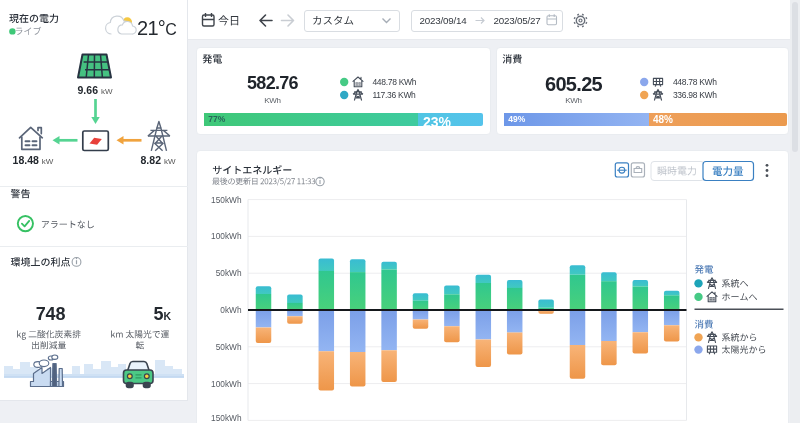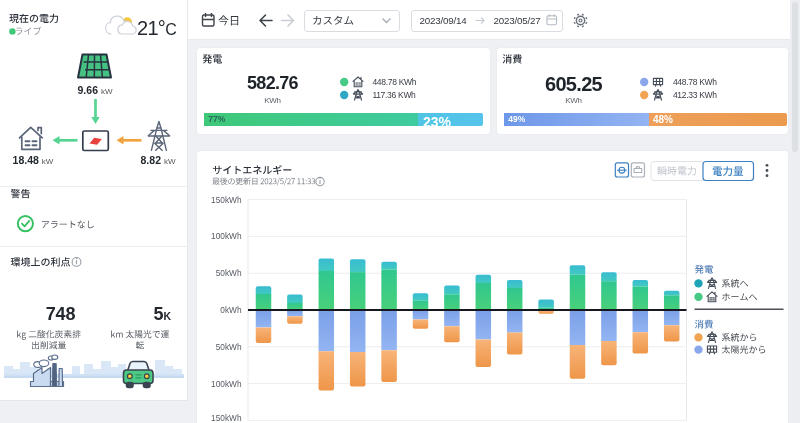--- a/index.html
+++ b/index.html
@@ -40,21 +40,21 @@
 <circle cx="76.5" cy="261.9" r="4.4" fill="none" stroke="#9aa1a9" stroke-width="1.1"></circle>
 <path d="M76.5 260.2 L76.5 264.2" stroke="#9aa1a9" stroke-width="1.2"></path>
     <circle cx="76.5" cy="258.5" r="0.7" fill="#9aa1a9"></circle>
 </svg>
 <div style="position:absolute;left:0;top:185.5px;width:188px;height:1px;background:#eaedf0"></div>
 <div style="position:absolute;left:0;top:245.5px;width:188px;height:1px;background:#eaedf0"></div>
 <div class="t" style="left:137px;top:16.9px;font-size:20px;letter-spacing:-0.7px">21°<span style="font-size:16px">C</span></div>
 <div class="t" style="left:60px;top:83.5px;width:70px;text-align:center;font-size:10.5px;font-weight:600">9.66 <span style="font-size:8px;font-weight:normal;color:#555">kW</span></div>
 <div class="t" style="left:3px;top:154px;width:60px;text-align:center;font-size:10.5px;font-weight:600">18.48 <span style="font-size:8px;font-weight:normal;color:#555">kW</span></div>
 <div class="t" style="left:128px;top:154px;width:60px;text-align:center;font-size:10.5px;font-weight:600">8.82 <span style="font-size:8px;font-weight:normal;color:#555">kW</span></div>
-<div class="t" style="left:30px;top:304px;width:61px;text-align:center;font-size:18px;font-weight:bold;letter-spacing:-0.2px">748</div>
+<div class="t" style="left:20px;top:304px;width:61px;text-align:center;font-size:18px;font-weight:bold;letter-spacing:-0.2px">748</div>
 <div class="t" style="left:110px;top:304px;width:61px;text-align:right;font-size:18px;font-weight:bold">5<span style="font-size:10.5px">K</span></div>
 <svg style="position:absolute;left:0;top:348px" width="188" height="45" viewBox="0 348 188 45">
 <rect x="4" y="366" width="9" height="11" fill="#d9e7f6"></rect>
 <rect x="13" y="369" width="7" height="8" fill="#d9e7f6"></rect>
 <rect x="20" y="362" width="10" height="15" fill="#d9e7f6"></rect>
 <rect x="30" y="367" width="8" height="10" fill="#d9e7f6"></rect>
 <rect x="84" y="364" width="9" height="13" fill="#d9e7f6"></rect>
 <rect x="93" y="369" width="8" height="8" fill="#d9e7f6"></rect>
 <rect x="101" y="361" width="10" height="16" fill="#d9e7f6"></rect>
 <rect x="111" y="367" width="7" height="10" fill="#d9e7f6"></rect>
@@ -153,21 +153,21 @@
     </g>
 <g stroke="#454d59" stroke-width="1.10" fill="none" stroke-linejoin="round" transform="translate(658.0 95.0) scale(1.00)">
       <path d="M-3.6 5.5 L-1.3 -3.2 L1.3 -3.2 L3.6 5.5"></path>
       <path d="M-5 -0.9 L5 -0.9 M-3.8 -3.2 L3.8 -3.2 M-5 -0.9 L-2 -3.2 M5 -0.9 L2 -3.2"></path>
       <path d="M-1.3 -3.2 L0 -5.6 L1.3 -3.2 M-2 0.8 L2 3 M2 0.8 L-2 3 M-2.6 3 L2.6 3"></path>
     </g>
 </svg>
 <div class="t" style="left:372.4px;top:77.3px;font-size:8.5px;letter-spacing:-0.3px;color:#383d45">448.78 KWh</div>
 <div class="t" style="left:372.4px;top:90.3px;font-size:8.5px;letter-spacing:-0.3px;color:#383d45">117.36 KWh</div>
 <div class="t" style="left:672.9px;top:77.3px;font-size:8.5px;letter-spacing:-0.3px;color:#383d45">448.78 KWh</div>
-<div class="t" style="left:672.9px;top:90.3px;font-size:8.5px;letter-spacing:-0.3px;color:#383d45">412.33 KWh</div>
+<div class="t" style="left:672.9px;top:90.3px;font-size:8.5px;letter-spacing:-0.3px;color:#383d45">336.98 KWh</div>
 <div style="position:absolute;left:203.5px;top:112.5px;width:279.5px;height:13px;border-radius:2px;overflow:hidden;background:linear-gradient(90deg,#41cbcb,#55c3eb)"></div>
 <div style="position:absolute;left:203.5px;top:112.5px;width:214.5px;height:13px;background:linear-gradient(90deg,#3fc878,#3ecb9f)"></div>
 <div class="t" style="left:208.3px;top:114.2px;font-size:8.5px;font-weight:bold;color:#27645a">77%</div>
 <div class="t" style="left:422.9px;top:114.2px;font-size:14px;font-weight:bold;color:#fff">23%</div>
 <div style="position:absolute;left:503.5px;top:112.5px;width:283px;height:13px;border-radius:2px;overflow:hidden;background:linear-gradient(90deg,#f1a566,#eb9a4e)"></div>
 <div style="position:absolute;left:503.5px;top:112.5px;width:145px;height:13px;background:linear-gradient(90deg,#6d97e8,#93b4f2)"></div>
 <div class="t" style="left:508.3px;top:114.2px;font-size:8.5px;font-weight:bold;color:#fff">49%</div>
 <div class="t" style="left:652.9px;top:114.2px;font-size:10px;font-weight:bold;color:#fff">48%</div>
 <div style="position:absolute;left:195.5px;top:150px;width:593px;height:274px;background:#fff;border:1px solid #e9ecf0;border-radius:4px 4px 0 0"></div>
 <svg style="position:absolute;left:195.5px;top:150px" width="597" height="274" viewBox="195.5 150 597 274">

